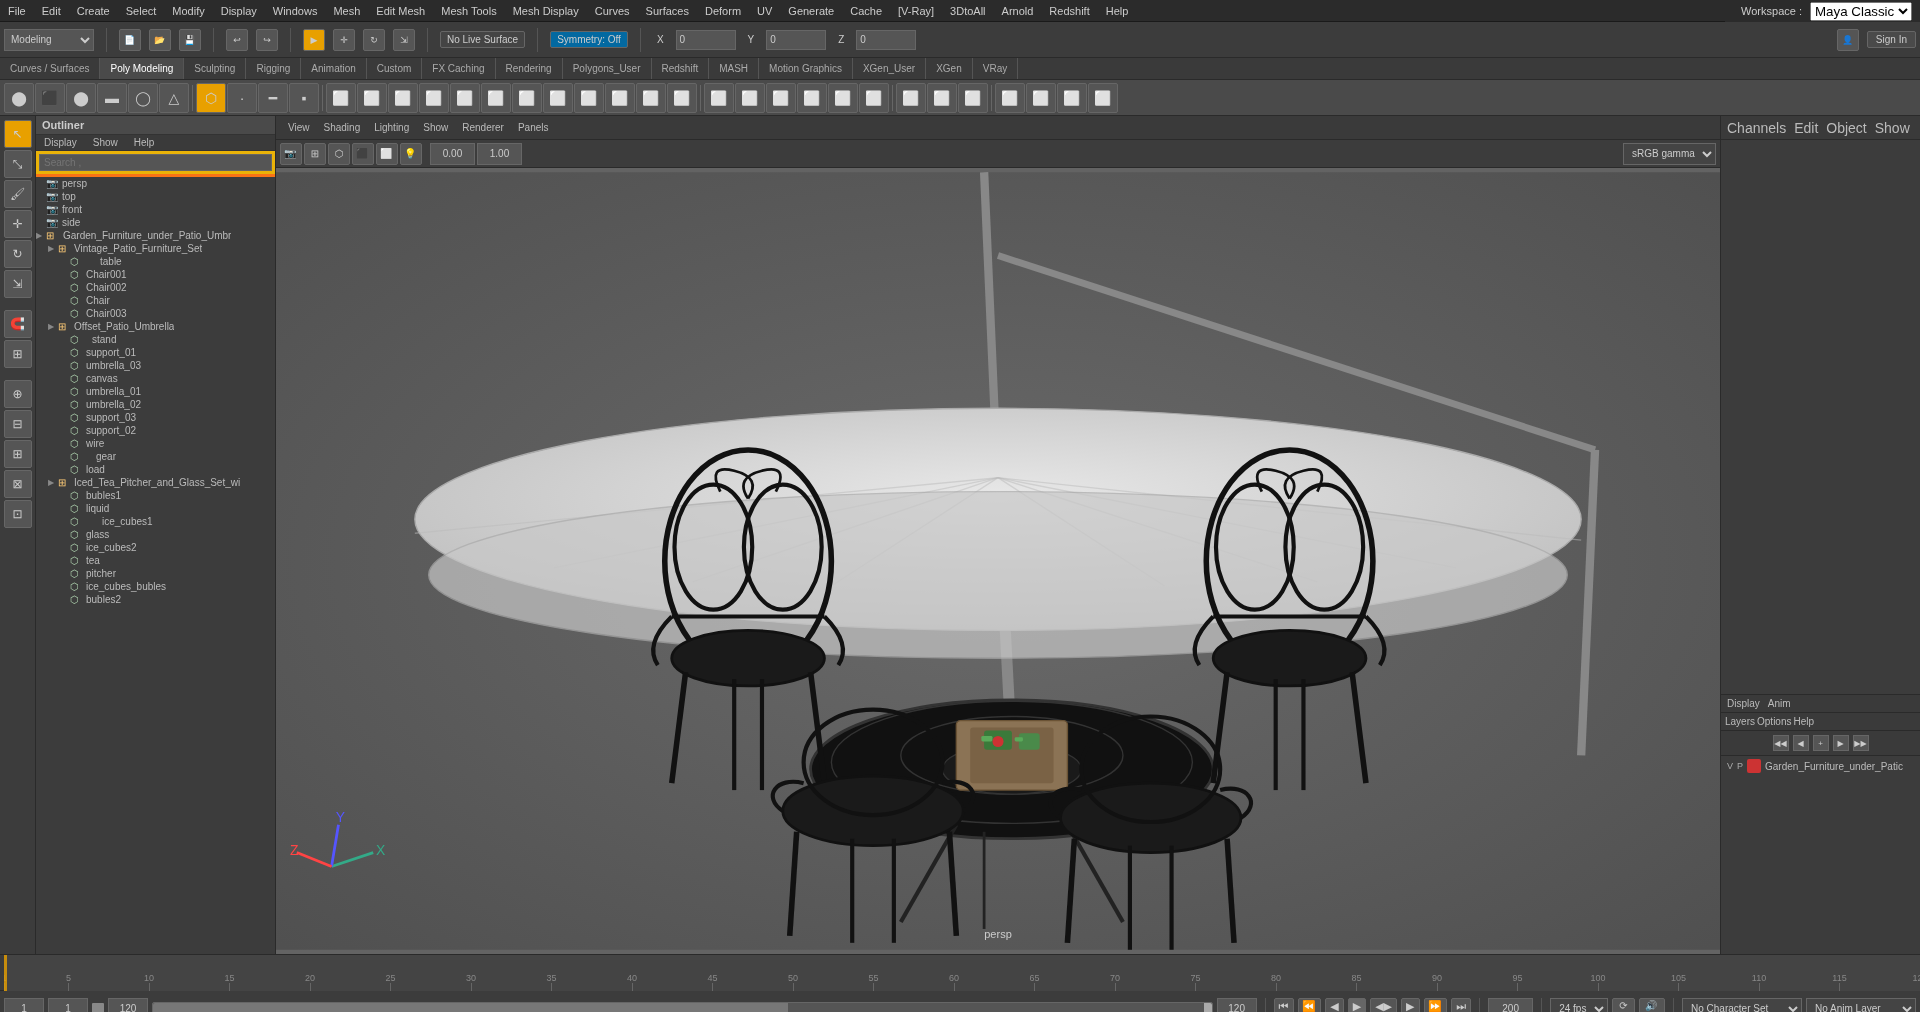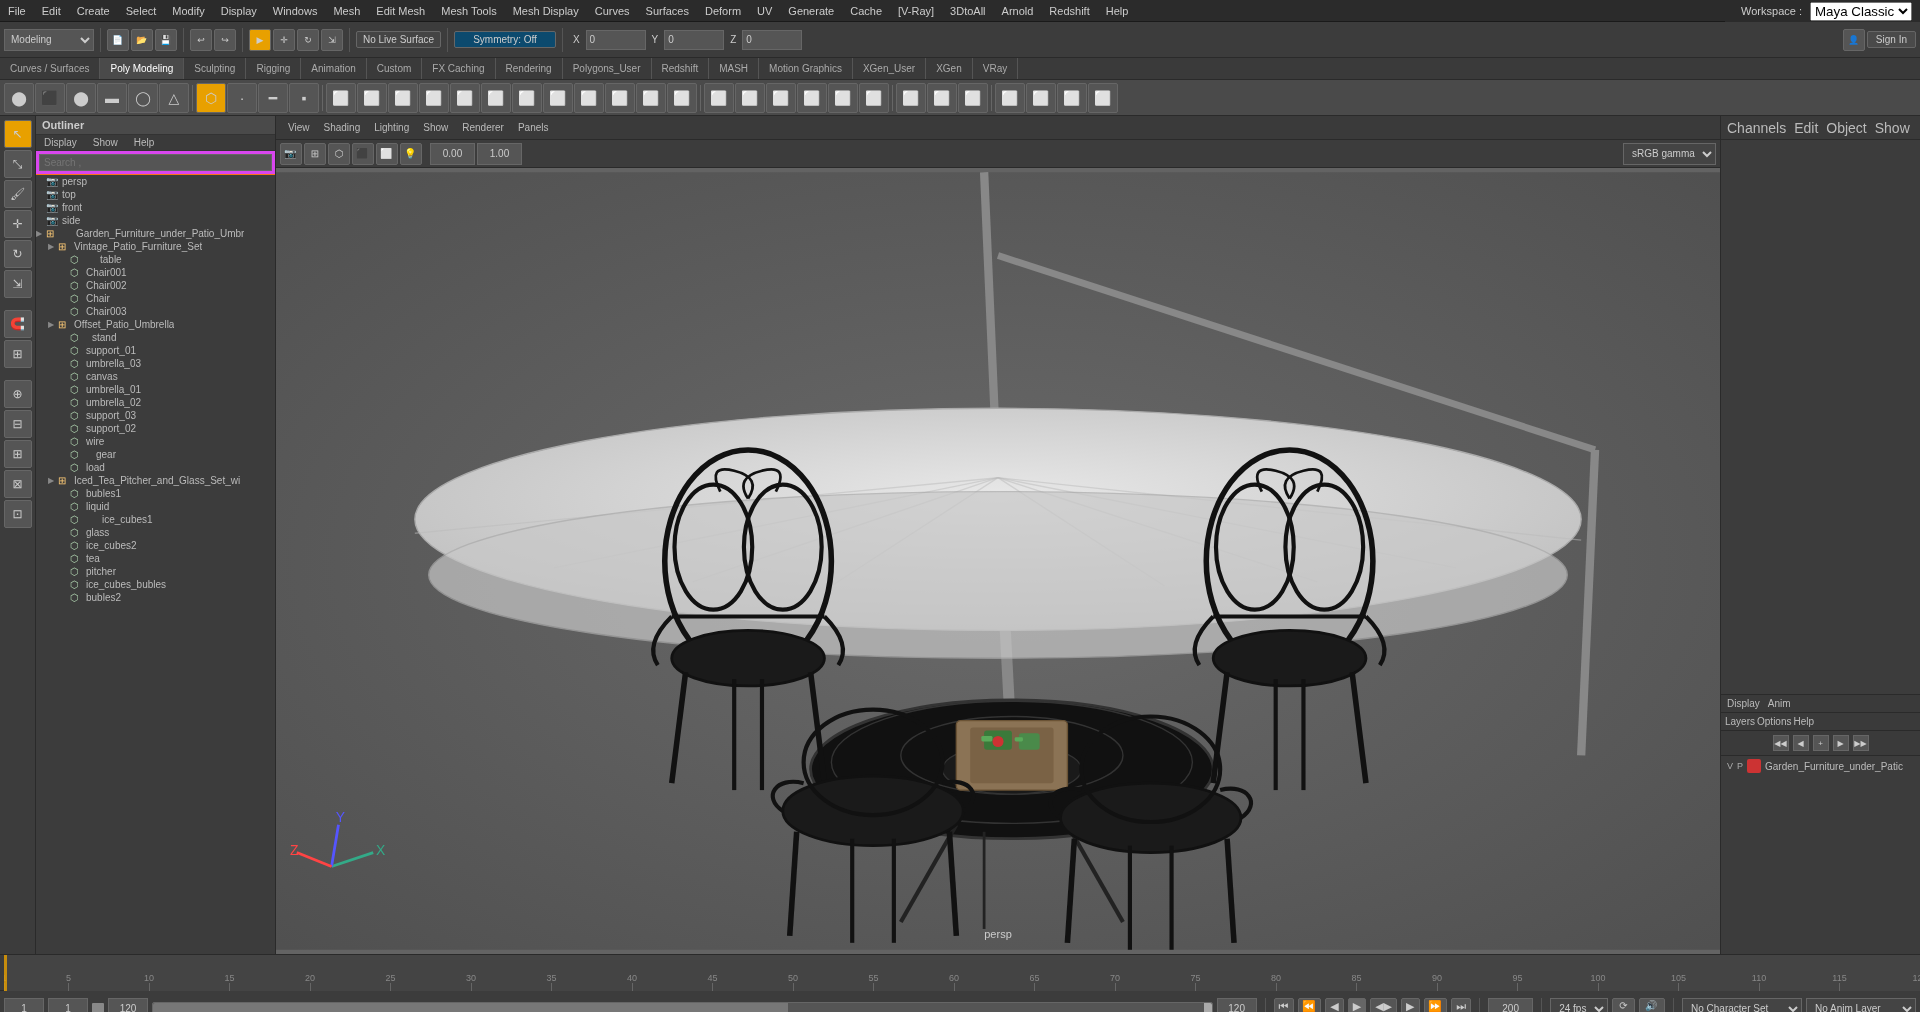--- a/index.html
+++ b/index.html
@@ -15,28 +15,28 @@
     
     #workspace-area {
       position: absolute; top: 0; right: 0; height: 22px; display: flex; align-items: center;
       background: #2b2b2b; padding: 0 8px;
     }
     #workspace-area span { color: #cccccc; font-size: 11px; }
 
     
     #toolbar1 {
       width: 100%; height: 36px; background: #3c3c3c; display: flex; align-items: center;
-      border-bottom: 1px solid #2a2a2a; padding: 0 4px; gap: 2px;
+      border-bottom: 1px solid #2a2a2a; padding: 0 4px; gap: 8px;
     }
     #toolbar1 select { background: #555; color: #ccc; border: 1px solid #666; font-size: 10px; padding: 1px 2px; height: 22px; }
     .tb-sep { width: 1px; height: 24px; background: #555; margin: 0 4px; }
     .tb-btn { width: 22px; height: 22px; background: #555; border: 1px solid #666; color: #ccc; display: flex; align-items: center; justify-content: center; cursor: pointer; font-size: 9px; border-radius: 2px; }
     .tb-icon-text { font-size: 10px; color: #ccc; padding: 0 4px; }
     .no-live { background: #444; border: 1px solid #666; color: #ccc; padding: 2px 6px; font-size: 10px; cursor: pointer; border-radius: 2px; }
-    .sym-off { background: #0c4a6e; border: 1px solid #666; color: #ccc; padding: 2px 18px; font-size: 10px; cursor: pointer; border-radius: 2px; }
+    .sym-off { background: #0369a1; border: 1px solid #666; color: #ccc; padding: 2px 6px; font-size: 10px; cursor: pointer; border-radius: 2px; }
     .xyz-input { width: 50px; background: #555; border: 1px solid #666; color: #ccc; font-size: 10px; padding: 1px 3px; height: 20px; }
     .sign-in-btn { background: #4a4a4a; border: 1px solid #666; color: #ccc; padding: 2px 8px; font-size: 10px; cursor: pointer; border-radius: 2px; }
 
     
     #shelf-tabs {
       width: 100%; height: 22px; background: #3a3a3a; display: flex; align-items: flex-end;
       border-bottom: 1px solid #2a2a2a; overflow: hidden;
     }
     .shelf-tab { padding: 2px 10px; font-size: 10px; color: #aaa; cursor: pointer; background: #3a3a3a; border-right: 1px solid #555; white-space: nowrap; height: 22px; display: flex; align-items: center; }
     .shelf-tab.active { background: #4a4a4a; color: #fff; }
@@ -59,21 +59,21 @@
     .ls-btn { width: 28px; height: 28px; background: #555; border: 1px solid #666; display: flex; align-items: center; justify-content: center; cursor: pointer; border-radius: 2px; font-size: 12px; color: #ccc; }
     .ls-btn.active { background: #e8a000; }
 
     
     #outliner {
       width: 240px; background: #3c3c3c; border-right: 1px solid #2a2a2a; display: flex; flex-direction: column;
     }
     #outliner-header { background: #4a4a4a; padding: 3px 6px; font-size: 11px; font-weight: bold; color: #ccc; border-bottom: 1px solid #333; }
     #outliner-menu { display: flex; gap: 0; background: #3a3a3a; border-bottom: 1px solid #333; }
     #outliner-menu span { padding: 2px 8px; font-size: 10px; color: #bbb; cursor: pointer; }
-    #outliner-search { padding: 3px; background: #d946ef; border-bottom: 1px solid #f97316; }
+    #outliner-search { padding: 3px; background: #eab308; border-bottom: 3px solid #f97316; }
     #outliner-search input { width: 100%; background: #555; border: 1px solid #666; color: #ccc; font-size: 10px; padding: 2px 4px; }
     #outliner-tree { flex: 1; overflow-y: auto; overflow-x: hidden; }
     .tree-item { display: flex; align-items: center; padding: 1px 0; font-size: 10px; color: #bbb; white-space: nowrap; cursor: pointer; }
     .tree-indent { width: 12px; flex-shrink: 0; }
     .tree-arrow { width: 10px; font-size: 8px; color: #888; flex-shrink: 0; }
     .tree-icon { width: 14px; font-size: 10px; color: #888; flex-shrink: 0; }
 
     
     #viewport-container { flex: 1; background: #5a5a5a; position: relative; display: flex; flex-direction: column; }
     #viewport-menubar { height: 24px; background: #3a3a3a; display: flex; align-items: center; gap: 2px; padding: 0 6px; border-bottom: 1px solid #2a2a2a; }
@@ -298,21 +298,21 @@
           <span style="margin-left: 2px; overflow: hidden; text-overflow: ellipsis; white-space: nowrap;">front</span>
         </div>
         <div class="tree-item">
           <span class="tree-arrow"></span>
           <span class="tree-icon" style="color: rgb(170, 170, 255);">📷</span>
           <span style="margin-left: 2px; overflow: hidden; text-overflow: ellipsis; white-space: nowrap;">side</span>
         </div>
         <div class="tree-item">
           <span class="tree-arrow">▶</span>
           <span class="tree-icon" style="color: rgb(255, 204, 119);">⊞</span>
-          <span style="margin-left: 16px; overflow: hidden; text-overflow: ellipsis; white-space: nowrap;">Garden_Furniture_under_Patio_Umbr</span>
+          <span style="margin-left: 3px; overflow: hidden; text-overflow: ellipsis; white-space: nowrap;">Garden_Furniture_under_Patio_Umbr</span>
         </div>
         <div class="tree-item">
           <span class="tree-indent"></span>
           <span class="tree-arrow">▶</span>
           <span class="tree-icon" style="color: rgb(255, 204, 119);">⊞</span>
           <span style="margin-left: 2px; overflow: hidden; text-overflow: ellipsis; white-space: nowrap;">Vintage_Patio_Furniture_Set</span>
         </div>
         <div class="tree-item">
           <span class="tree-indent"></span>
           <span class="tree-indent"></span>

